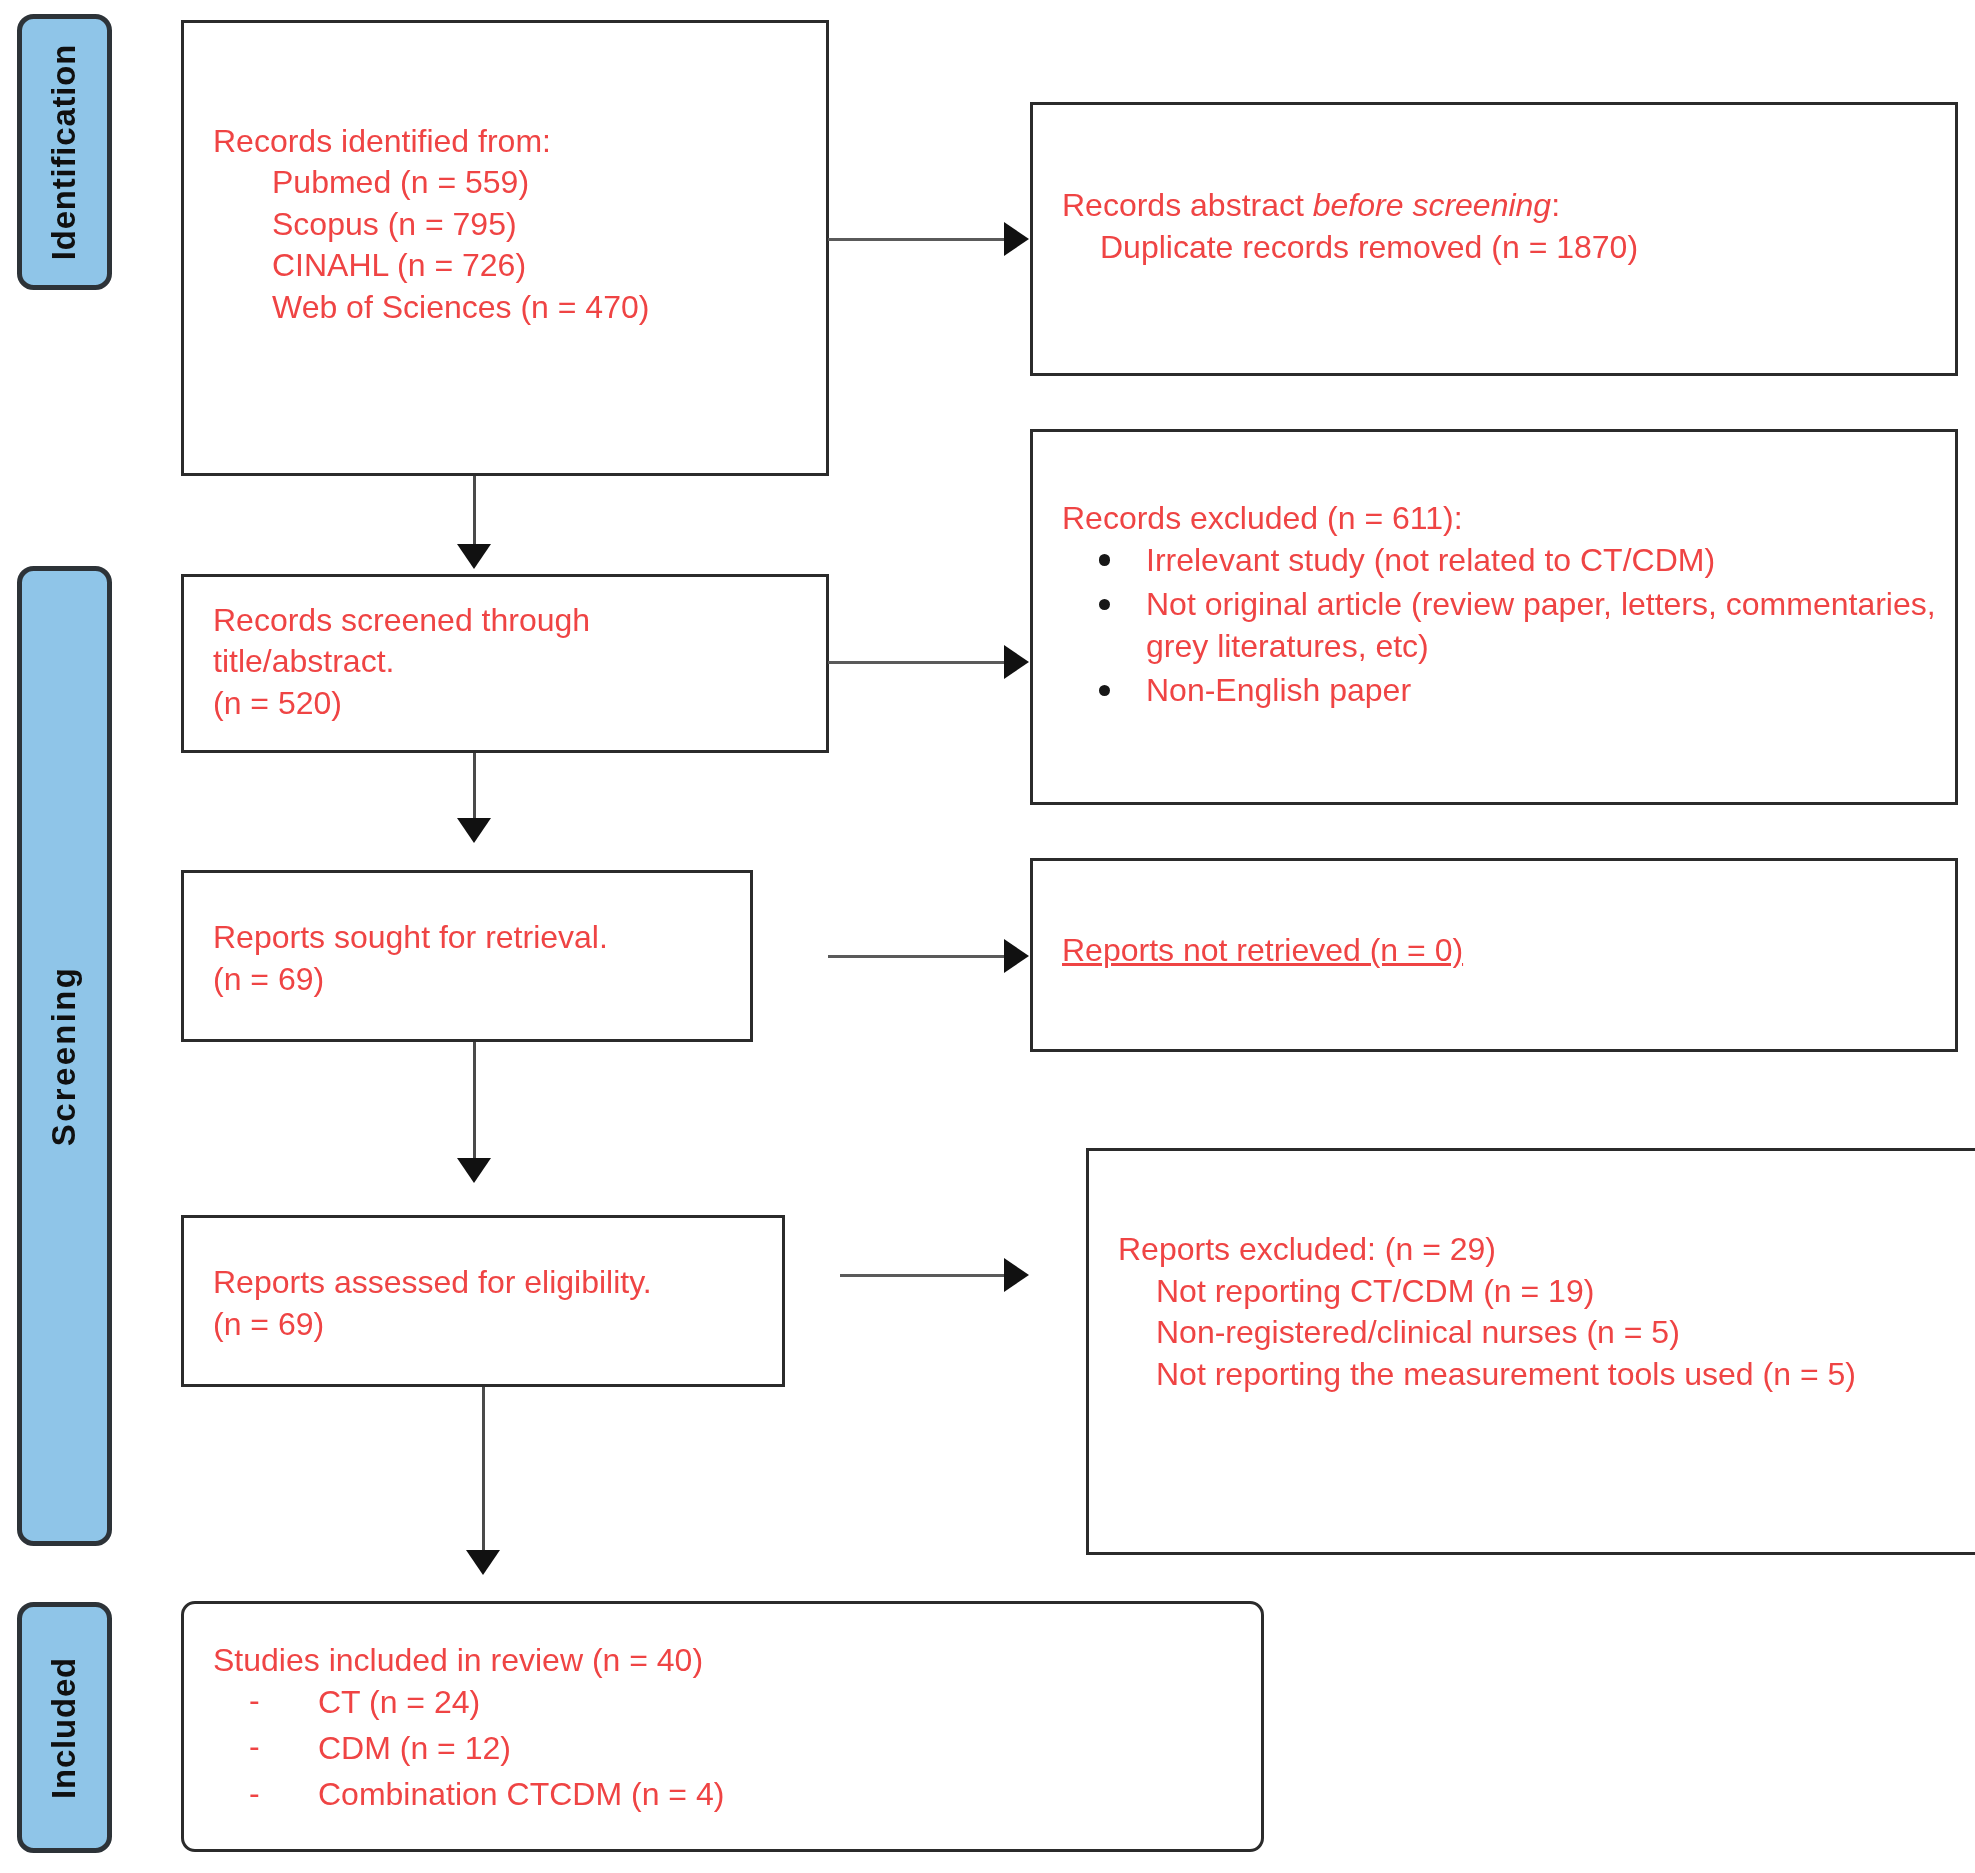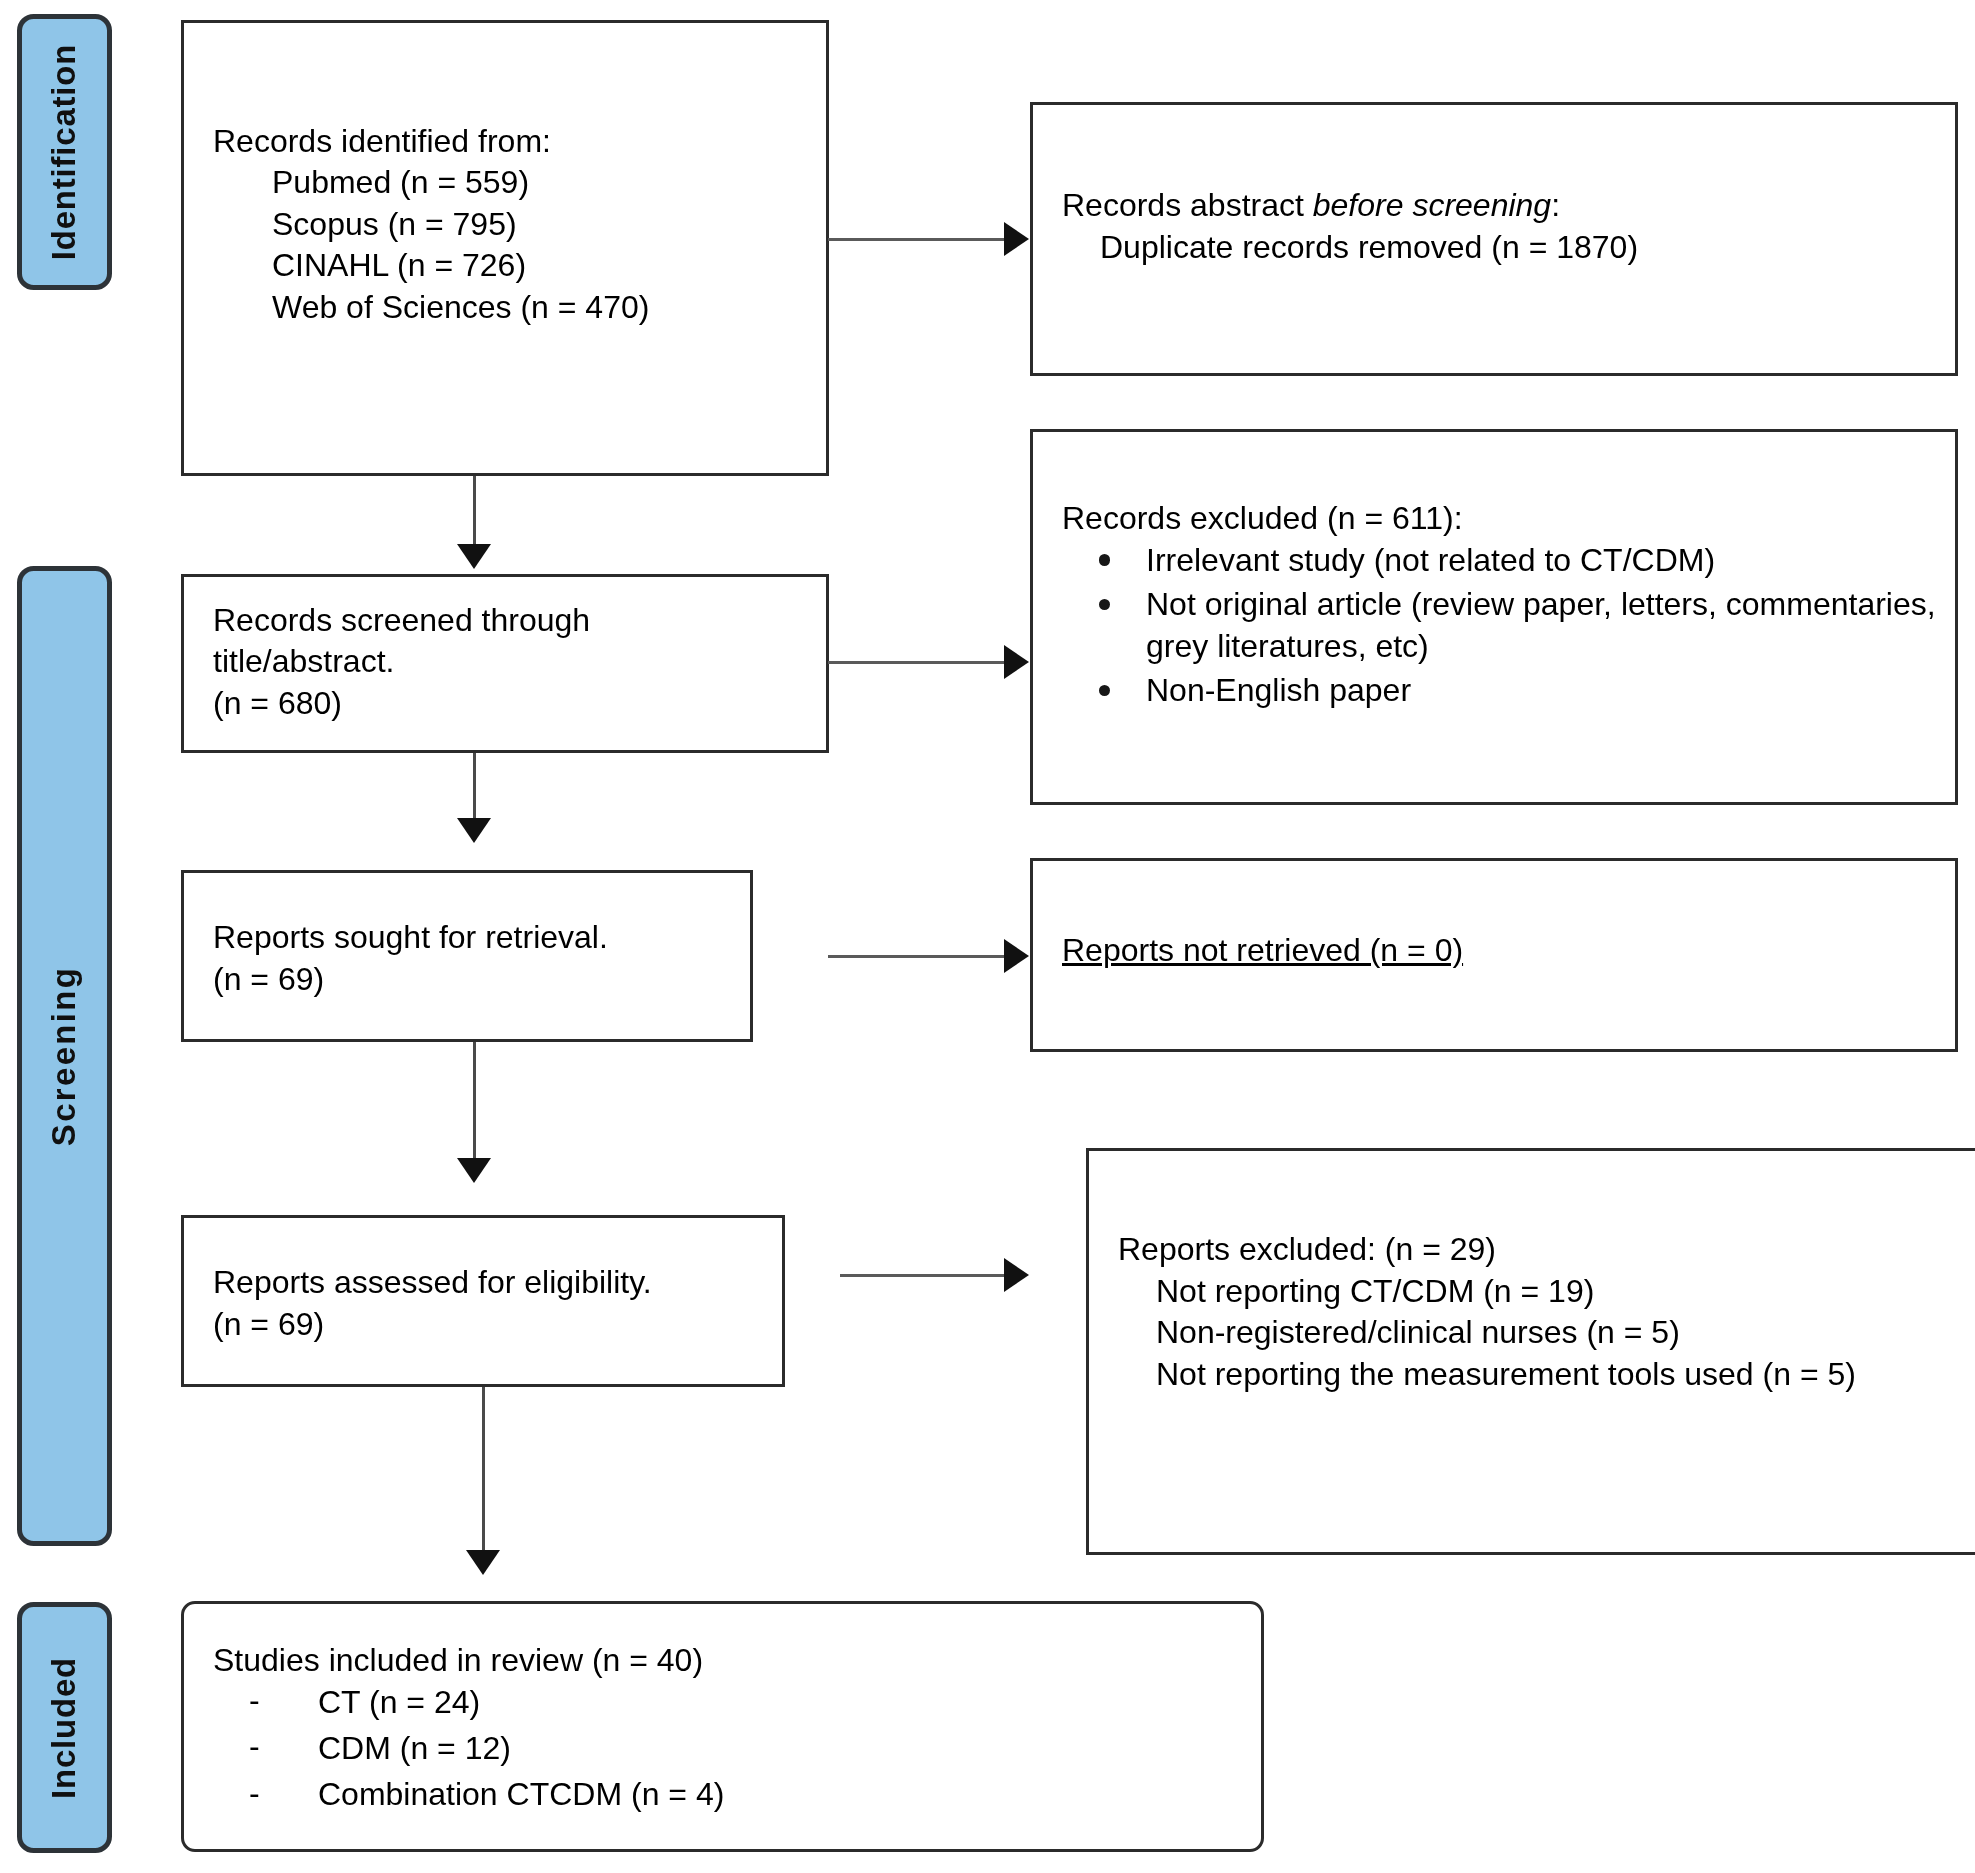--- a/index.html
+++ b/index.html
@@ -33,21 +33,21 @@
     background:#ffffff;
     border:3.8px solid #2b2b2b;
     box-sizing:border-box;
     padding:0;
   }
   .box .inner {
     position:absolute;
     left:29px; right:18px;
     font-size:32px;
     line-height:1.30;
-    color:#000000;
+    color:#ef4444;
   }
   .box .inner p { margin:0; }
   .ind1 { padding-left:59px; }   
   .ind-tight { padding-left:38px; }
 
   
   ul.disc {
     margin:0; padding:0 0 0 84px; list-style:none;
   }
   ul.disc li { position:relative; margin:0 0 3px 0; }
@@ -122,21 +122,21 @@
         <span>Records abstract </span><em class="ital">before screening</em><span>:</span>
       </p>
       <p class="ind-tight">Duplicate records removed (n = 1870)</p>
     </div>
   </div>
 
   <div class="box" style="left:181px; top:574px; width:648px; height:179px;">
     <div class="inner" style="top:22.6px;">
       <p>Records screened through</p>
       <p>title/abstract.</p>
-      <p>(n = 680)</p>
+      <p>(n = 520)</p>
     </div>
   </div>
 
   <div class="box" style="left:1030px; top:429px; width:928px; height:376px;">
     <div class="inner" style="top:66px;">
       <p>Records excluded (n = 611):</p>
       <ul class="disc">
         <li><span class="bul"></span><span>Irrelevant study (not related to CT/CDM)</span></li>
         <li><span class="bul"></span><span>Not original article (review paper, letters, commentaries, grey literatures, etc)</span></li>
         <li><span class="bul"></span><span>Non-English paper</span></li>

